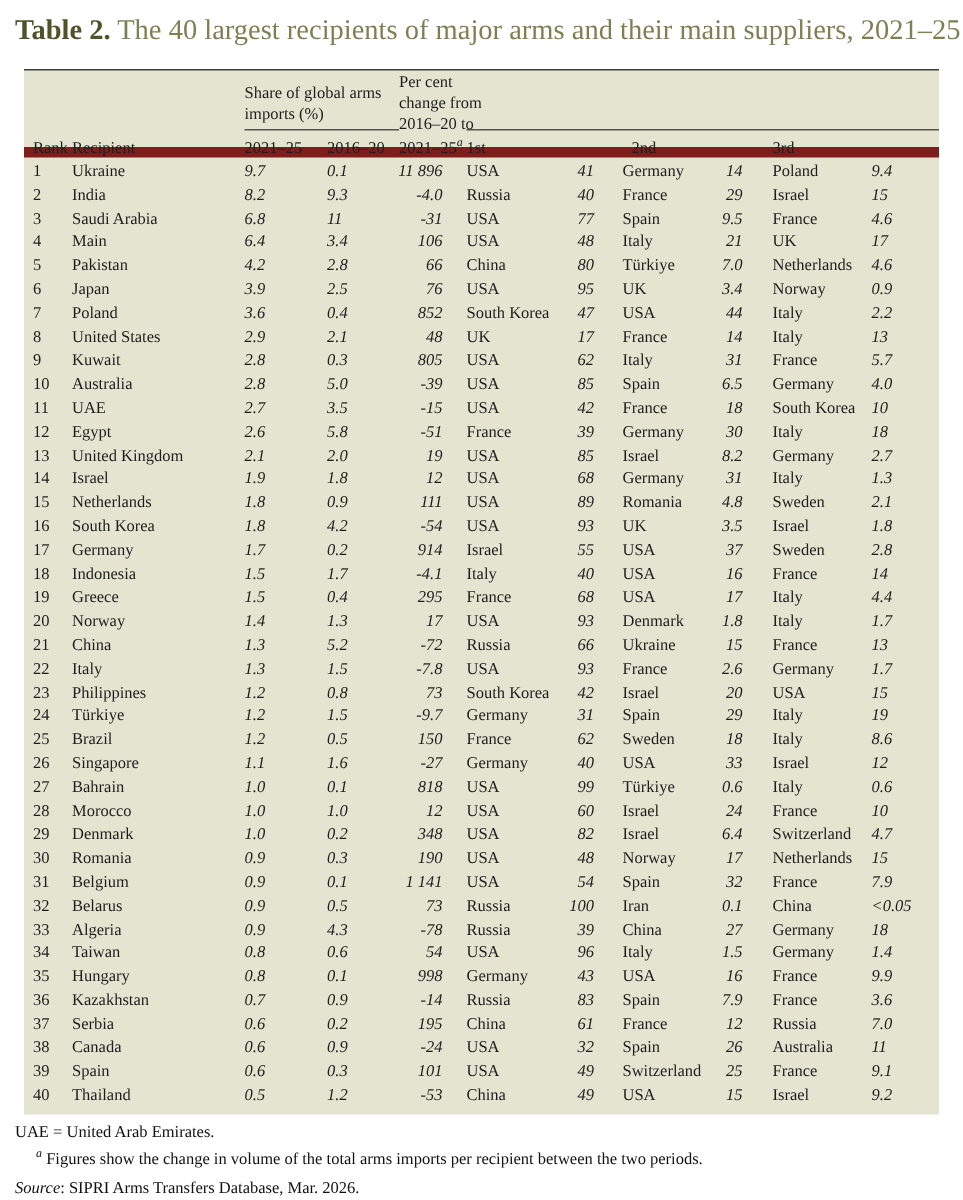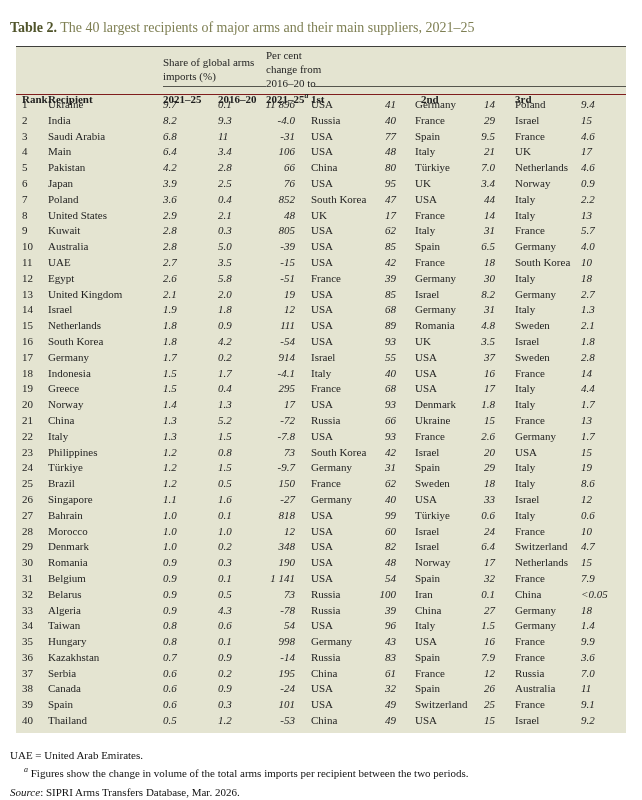--- a/index.html
+++ b/index.html
@@ -6,40 +6,40 @@
   html, body { width: 642px; height: 800px; }
   body {
     font-family: "Liberation Serif", "DejaVu Serif", serif;
     background: #ffffff;
     color: #1e1e1e;
     position: relative;
     overflow: hidden;
   }
   .page { position: absolute; inset: 0; }
 
-  .title { position: absolute; left: 10px; top: 20px; font-size: 14px; white-space: nowrap; }
+  .title { position: absolute; left: 10px; top: 10px; font-size: 19px; white-space: nowrap; }
   .title .tlabel { font-weight: bold; color: #4f5329; }
   .title .ttext  { color: #7e7f53; }
   .subtitle { position: absolute; left: 10px; top: 29px; font-size: 11px; color: #111; white-space: nowrap; }
 
   .table {
     position: absolute; left: 16px; top: 46px; width: 610px;
     background: #e4e4d1;
     border-top: 1px solid #3f3f3b;
   }
 
   
-  .thead { position: relative; height: 48px; border-bottom: 1px solid #7f1d1d; font-size: 11px; line-height: 14px; }
+  .thead { position: relative; height: 58px; border-bottom: 7px solid #7f1d1d; font-size: 11px; line-height: 14px; }
   .thead .abs { position: absolute; white-space: nowrap; }
   .grp-share   { left: 147px; top: 8px; width: 112px; white-space: normal !important; }
   .rule-share  { left: 147px; top: 39px; width: 103px; border-top: 1px solid #55554d; height: 0; }
   .grp-change  { left: 250px; top: 1px; }
   .grp-sup     { left: 295px; top: 8px; width: 318px; white-space: normal !important; }
   .rule-sup    { left: 295px; top: 39px; width: 315px; border-top: 1px solid #55554d; height: 0; }
-  .sub { top: 45px; font-weight: bold; }
+  .sub { top: 45px; }
   .sub-rank      { left: 6px; }
   .sub-recipient { left: 32px; }
   .sub-s2125     { left: 147px; }
   .sub-s1620     { left: 202px; }
   .sub-change    { left: 250px; }
   .sub-1st       { left: 295px; }
   .sub-2nd       { left: 405px; }
   .sub-3rd       { left: 499px; }
   sup.fn { font-style: italic; font-size: 8px; vertical-align: super; line-height: 0; }
 

